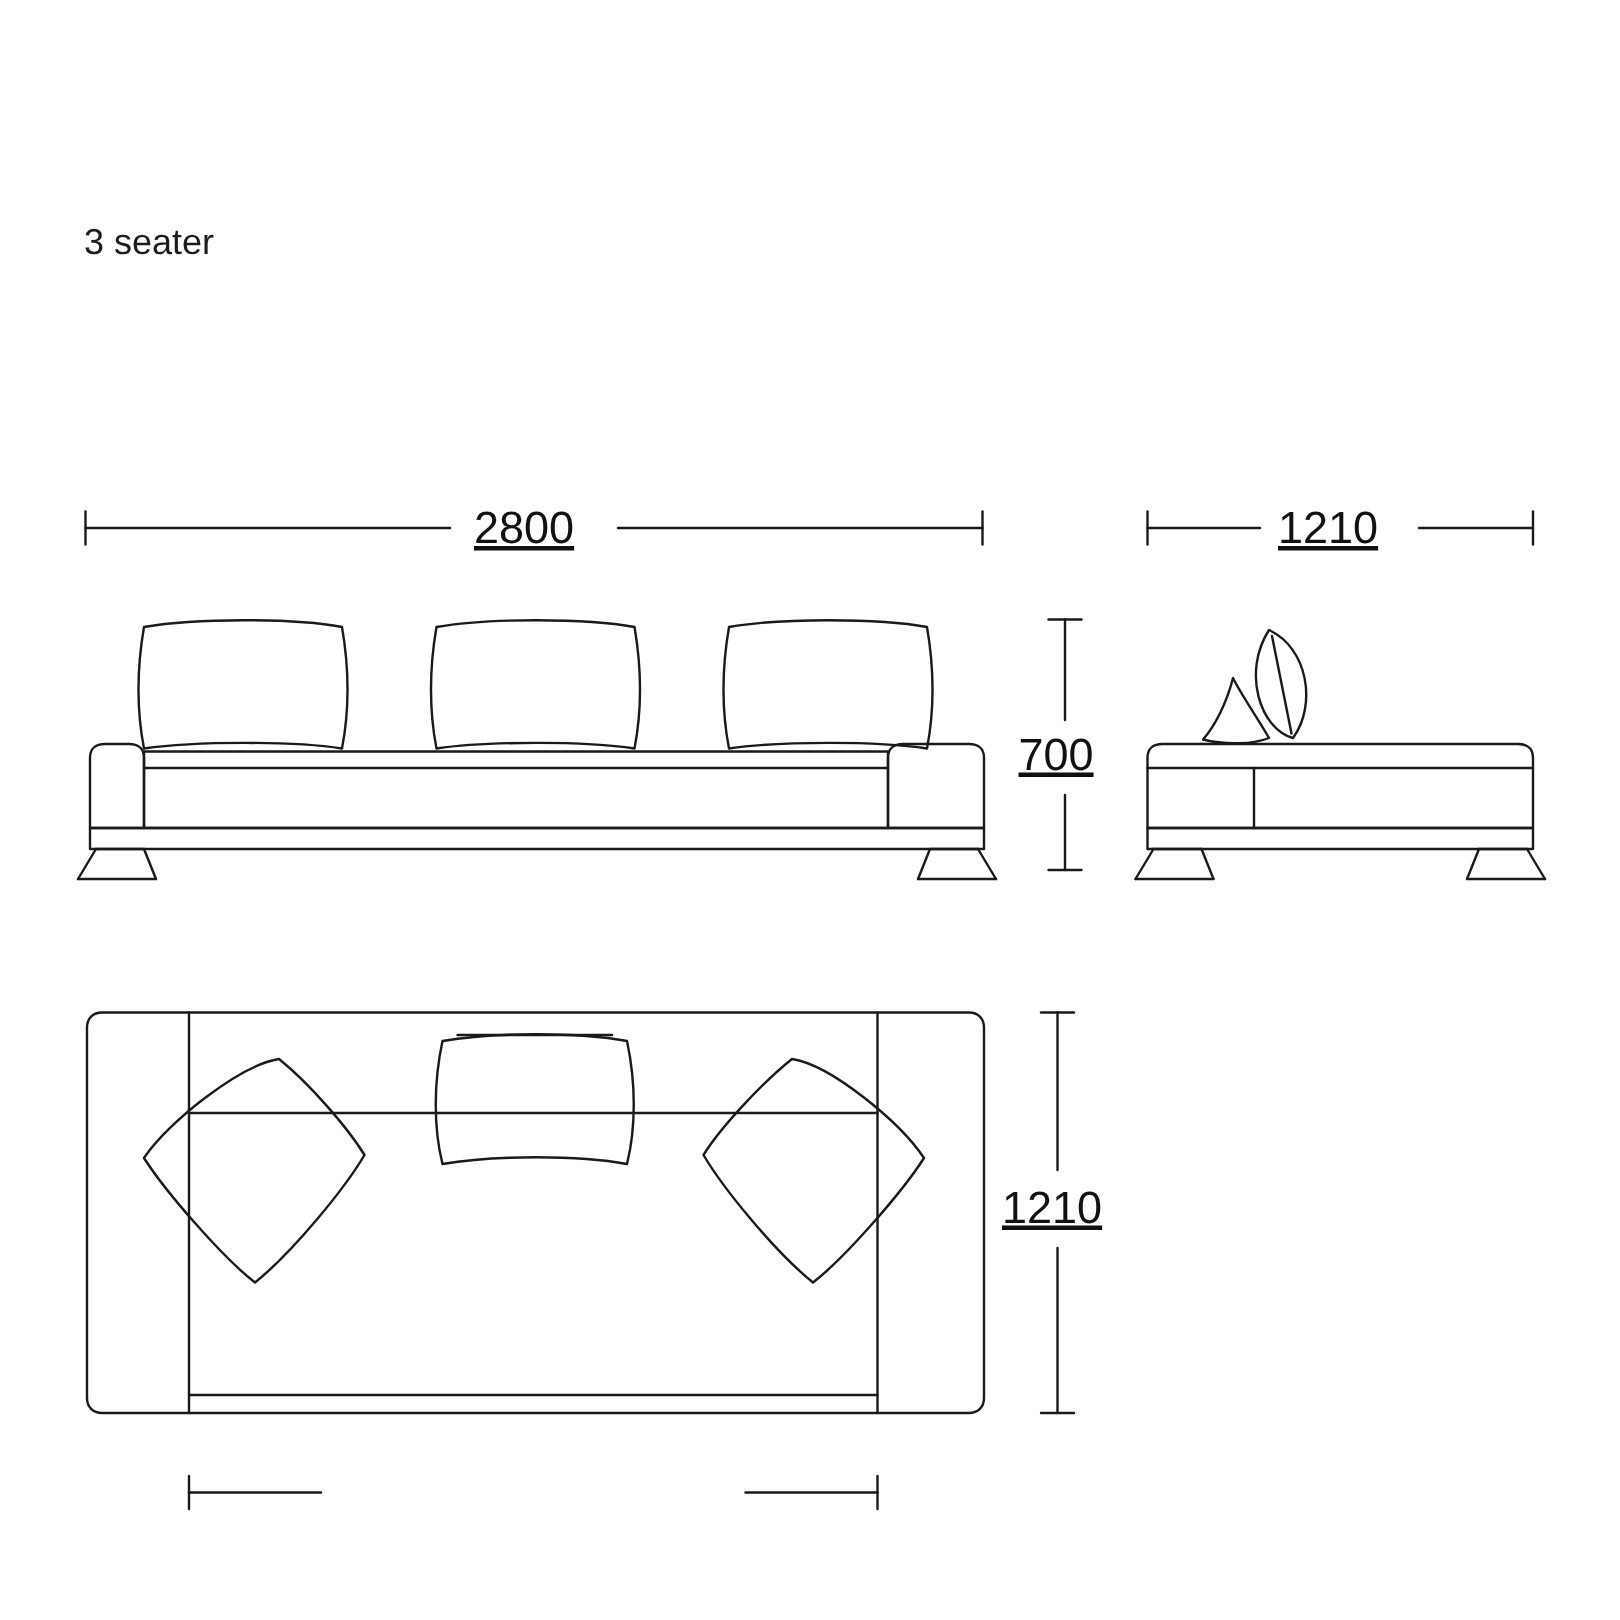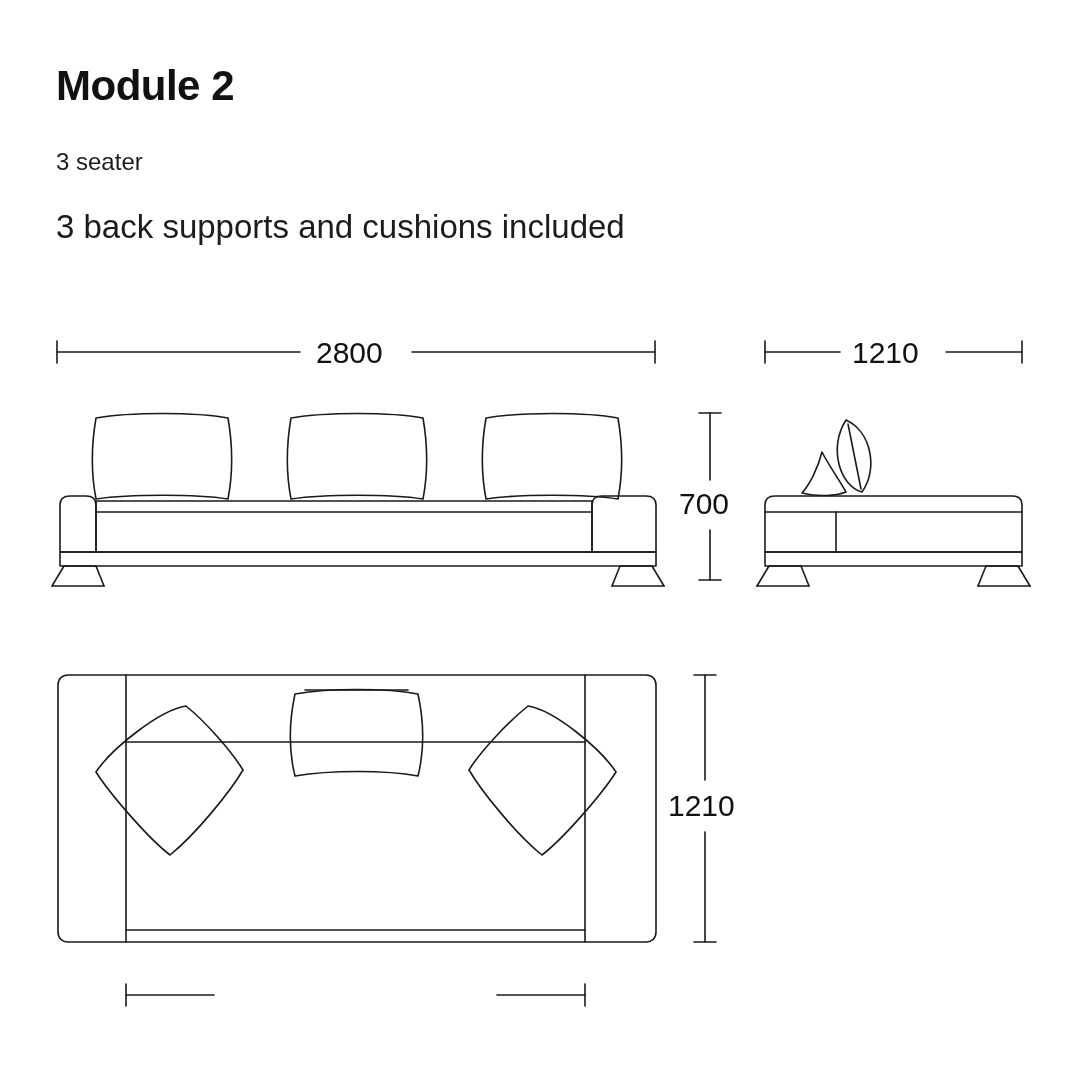--- a/index.html
+++ b/index.html
@@ -49,35 +49,34 @@
     left: 0;
     top: 0;
     width: 1080px;
     height: 1080px;
   }
   .dim-label {
     position: absolute;
     font-size: 30px;
     color: #111111;
     white-space: nowrap;
+    text-decoration: underline;
   }
   .dim-width-front  { left: 316px; top: 336px; }
   .dim-width-side   { left: 852px; top: 336px; }
   .dim-height-front { left: 679px; top: 487px; }
   .dim-depth-plan   { left: 668px; top: 789px; }
   .dim-seatwidth    { left: 224px; top: 978px; }
 </style>
 </head>
 <body>
 
 <div class="page">
 
-  <div class="title">Module 2</div>
   <div class="subtitle-1">3 seater</div>
-  <div class="subtitle-2">3 back supports and cushions included</div>
 
   <svg class="drawing" viewBox="0 0 1080 1080">
     <g fill="none" stroke="#1a1a1a" stroke-width="1.6" stroke-linejoin="round" stroke-linecap="round">
 
       <g>
         <line x1="57" y1="352" x2="300" y2="352"></line>
         <line x1="412" y1="352" x2="655" y2="352"></line>
         <line x1="57" y1="341" x2="57" y2="363"></line>
         <line x1="655" y1="341" x2="655" y2="363"></line>
       </g>

